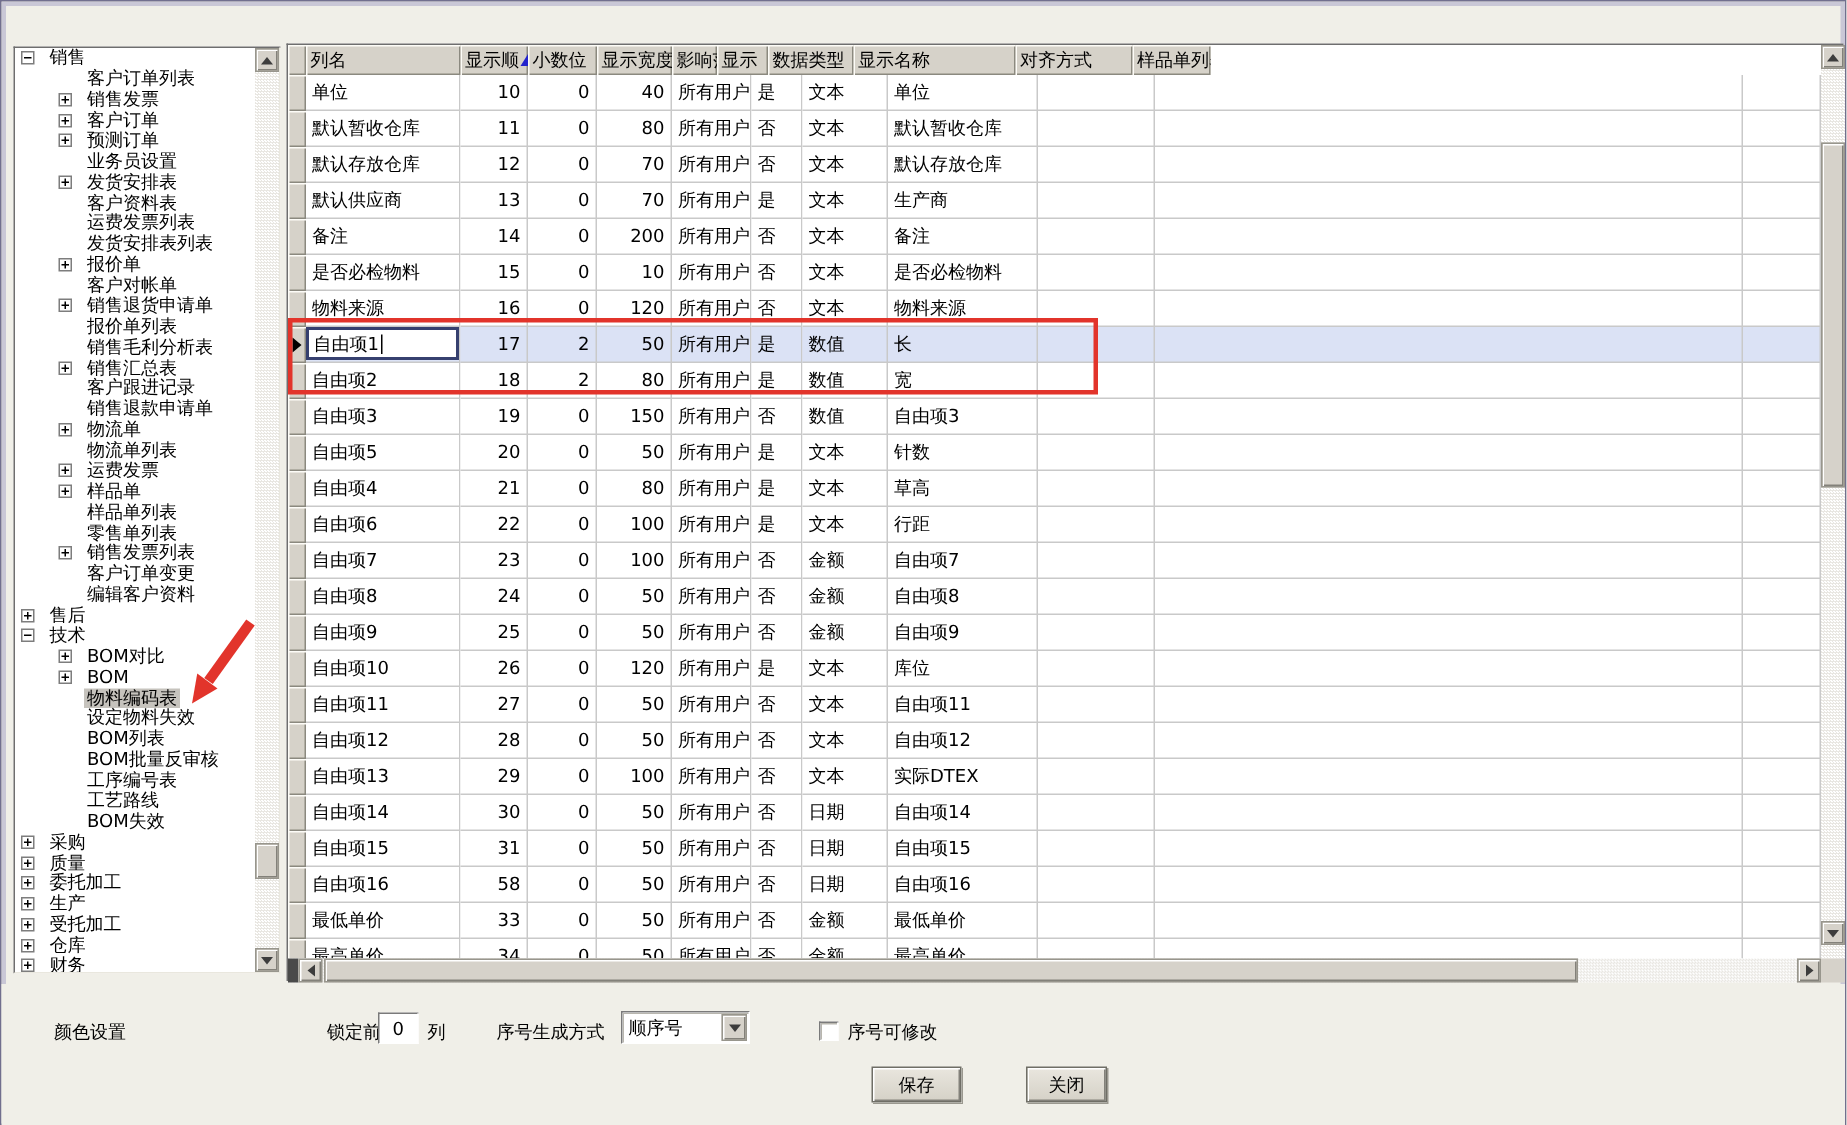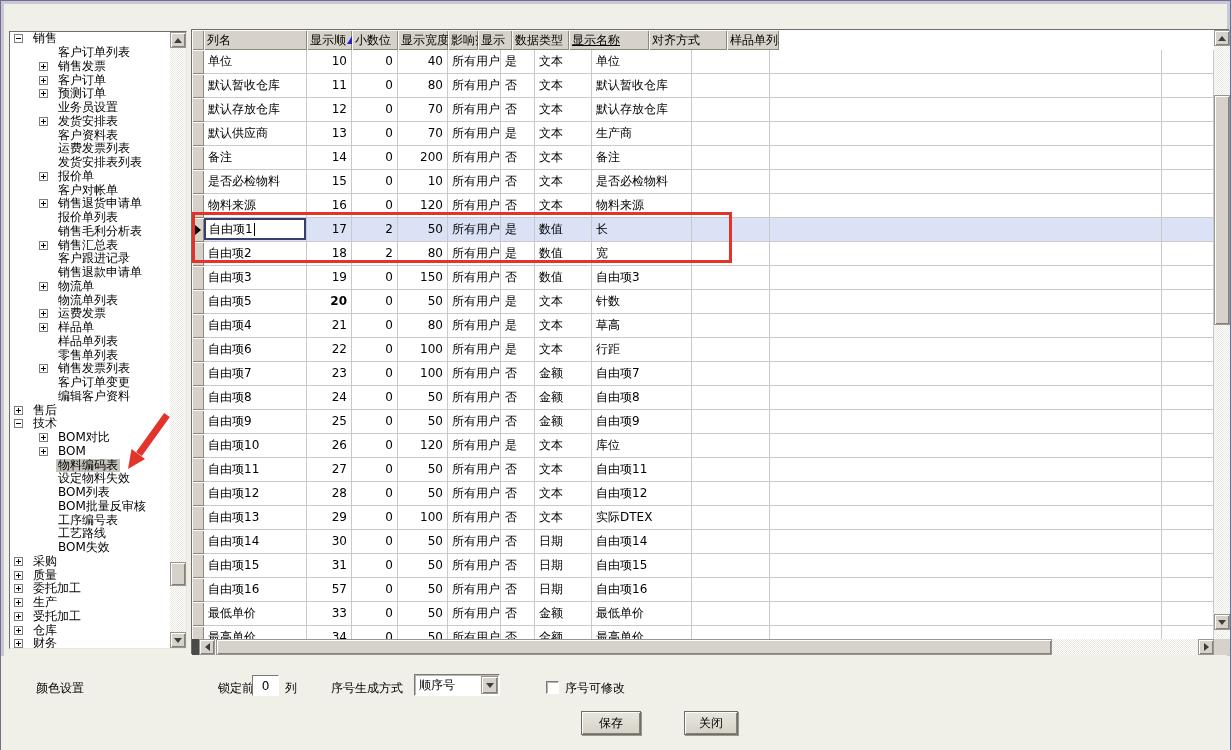--- a/index.html
+++ b/index.html
@@ -414,21 +414,21 @@
           </div>
           <div class="gh-cell" style="width: 30px;">
             <span class="gh-label">影响范围</span>
           </div>
           <div class="gh-cell" style="width: 34px;">
             <span class="gh-label">显示</span>
           </div>
           <div class="gh-cell" style="width: 57px;">
             <span class="gh-label">数据类型</span>
           </div>
-          <div class="gh-cell" style="width: 80px; text-decoration: underline;">
+          <div class="gh-cell" style="width: 108px;">
             <span class="gh-label">显示名称</span>
           </div>
           <div class="gh-cell" style="width: 78px;">
             <span class="gh-label">对齐方式</span>
           </div>
           <div class="gh-cell" style="width: 52px;">
             <span class="gh-label">样品单列表</span>
           </div>
         </div>
       <div class="grid-body">
@@ -575,21 +575,21 @@
             <div class="g-cell a-left" style="width: 34px;">否</div>
             <div class="g-cell a-left" style="width: 57px;">数值</div>
             <div class="g-cell a-left" style="width: 100px;">自由项3</div>
             <div class="g-cell a-left" style="width: 78px;"></div>
             <div class="g-cell a-left" style="width: 392px;"></div>
             <div class="g-cell a-left" style="width: 52px;"></div>
           </div>
           <div class="g-row">
             <div class="g-sel"></div>
             <div class="g-cell a-left" style="width: 103px;">自由项5</div>
-            <div class="g-cell a-right" style="width: 45px; font-weight: bold;">20</div>
+            <div class="g-cell a-right" style="width: 45px;">20</div>
             <div class="g-cell a-right" style="width: 46px;">0</div>
             <div class="g-cell a-right" style="width: 50px;">50</div>
             <div class="g-cell a-left" style="width: 53px;">所有用户</div>
             <div class="g-cell a-left" style="width: 34px;">是</div>
             <div class="g-cell a-left" style="width: 57px;">文本</div>
             <div class="g-cell a-left" style="width: 100px;">针数</div>
             <div class="g-cell a-left" style="width: 78px;"></div>
             <div class="g-cell a-left" style="width: 392px;"></div>
             <div class="g-cell a-left" style="width: 52px;"></div>
           </div>
@@ -743,21 +743,21 @@
             <div class="g-cell a-left" style="width: 34px;">否</div>
             <div class="g-cell a-left" style="width: 57px;">日期</div>
             <div class="g-cell a-left" style="width: 100px;">自由项15</div>
             <div class="g-cell a-left" style="width: 78px;"></div>
             <div class="g-cell a-left" style="width: 392px;"></div>
             <div class="g-cell a-left" style="width: 52px;"></div>
           </div>
           <div class="g-row">
             <div class="g-sel"></div>
             <div class="g-cell a-left" style="width: 103px;">自由项16</div>
-            <div class="g-cell a-right" style="width: 45px;">57</div>
+            <div class="g-cell a-right" style="width: 45px;">58</div>
             <div class="g-cell a-right" style="width: 46px;">0</div>
             <div class="g-cell a-right" style="width: 50px;">50</div>
             <div class="g-cell a-left" style="width: 53px;">所有用户</div>
             <div class="g-cell a-left" style="width: 34px;">否</div>
             <div class="g-cell a-left" style="width: 57px;">日期</div>
             <div class="g-cell a-left" style="width: 100px;">自由项16</div>
             <div class="g-cell a-left" style="width: 78px;"></div>
             <div class="g-cell a-left" style="width: 392px;"></div>
             <div class="g-cell a-left" style="width: 52px;"></div>
           </div>

